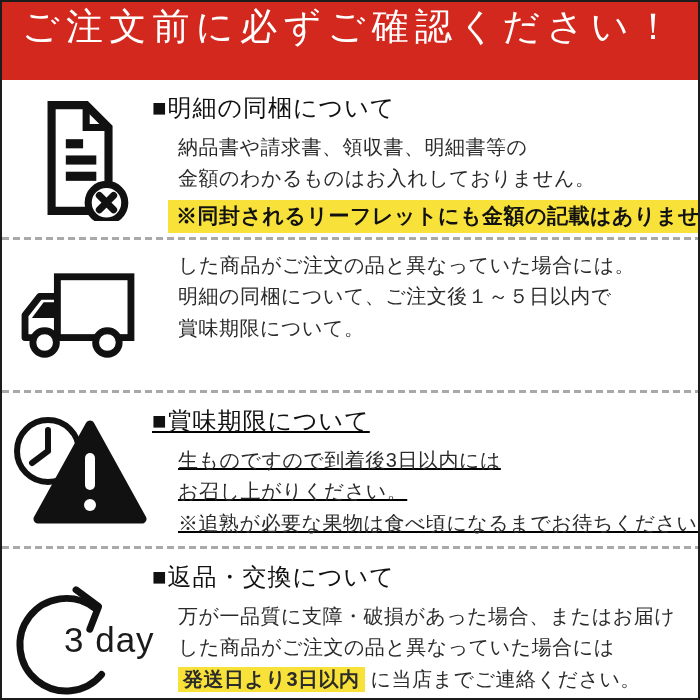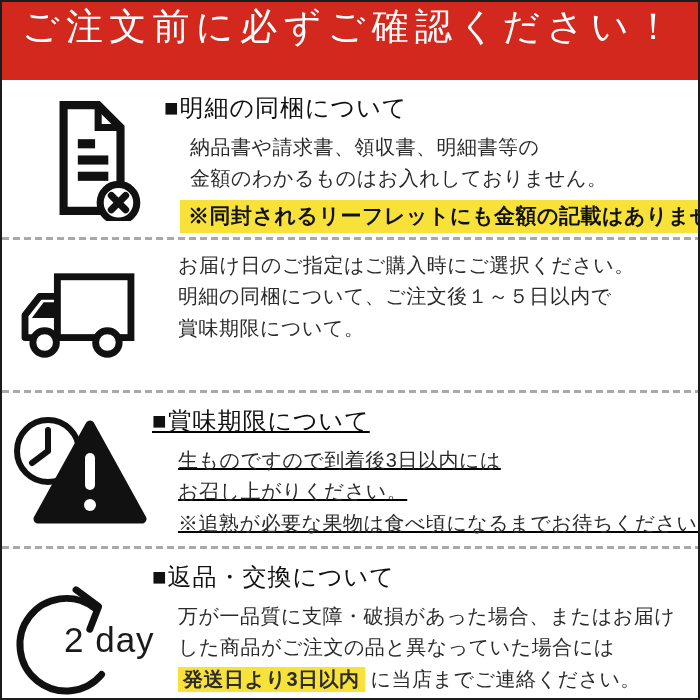--- a/index.html
+++ b/index.html
@@ -27,21 +27,21 @@
     font-weight:500;
     letter-spacing:0.17em;
     white-space:nowrap;
   }
 
   .section {
     display:flex;
     align-items:stretch;
     padding:6px 8px 4px 0;
   }
-  .sec1 { flex:0 0 142px;padding-left:12px; }
+  .sec1 { flex:0 0 142px; }
   .sec2 { flex:0 0 150px; }
   .sec3 { flex:0 0 153px;text-decoration:underline; }
   .sec4 { flex:1 1 auto; }
 
   .icon-col {
     flex:0 0 150px;
     display:flex; align-items:center; justify-content:center;
     position:relative;
   }
   .content-col { flex:1 1 auto; padding-top:4px; }
@@ -134,21 +134,21 @@
     <div class="icon-col">
       <svg width="128" height="102" viewBox="0 0 130 104" aria-hidden="true">
         <rect x="45" y="12" width="75" height="62" fill="none" stroke="#111" stroke-width="7"></rect>
         <path d="M45 32 H27 L12 51 V74 H45" fill="none" stroke="#111" stroke-width="7" stroke-linejoin="round"></path>
         <path d="M31 38 H44 V54 H19 Z" fill="#111"></path>
         <circle cx="32" cy="79" r="12" fill="#ffffff" stroke="#111" stroke-width="7"></circle>
         <circle cx="96" cy="79" r="12" fill="#ffffff" stroke="#111" stroke-width="7"></circle>
       </svg>
     </div>
     <div class="content-col">
-      <div class="body-line">お届け日のご指定はご購入時にご選択ください。</div>
+      <div class="body-line">した商品がご注文の品と異なっていた場合には。</div>
       <div class="body-line">明細の同梱について、ご注文後１～５日以内で</div>
       <div class="body-line">賞味期限について。</div>
     </div>
   </div>
 
   <div class="divider"></div>
 
   <div class="section sec3">
     <div class="icon-col">
       <svg width="142" height="122" viewBox="0 0 142 122" aria-hidden="true">
@@ -168,21 +168,21 @@
   </div>
 
   <div class="divider"></div>
 
   <div class="section sec4">
     <div class="icon-col">
       <svg width="148" height="126" viewBox="0 0 150 128" aria-hidden="true">
         <path d="M92 30 A47 47 0 1 0 100 98" fill="none" stroke="#111" stroke-width="7" stroke-linecap="round"></path>
         <path d="M74 12 L97 29 L88 52" fill="none" stroke="#111" stroke-width="7" stroke-linecap="round" stroke-linejoin="round"></path>
       </svg>
-      <span class="day-label">2 day</span>
+      <span class="day-label">3 day</span>
     </div>
     <div class="content-col">
       <div class="heading">■返品・交換について</div>
       <div class="body-line">万が一品質に支障・破損があった場合、またはお届け</div>
       <div class="body-line">した商品がご注文の品と異なっていた場合には</div>
       <div class="body-line"><span class="hl-inline">発送日より3日以内</span><span> に当店までご連絡ください。</span></div>
       <div class="body-line">※到着時の商品の状態がわかる写真の送付をお願いします。</div>
     </div>
   </div>
 

